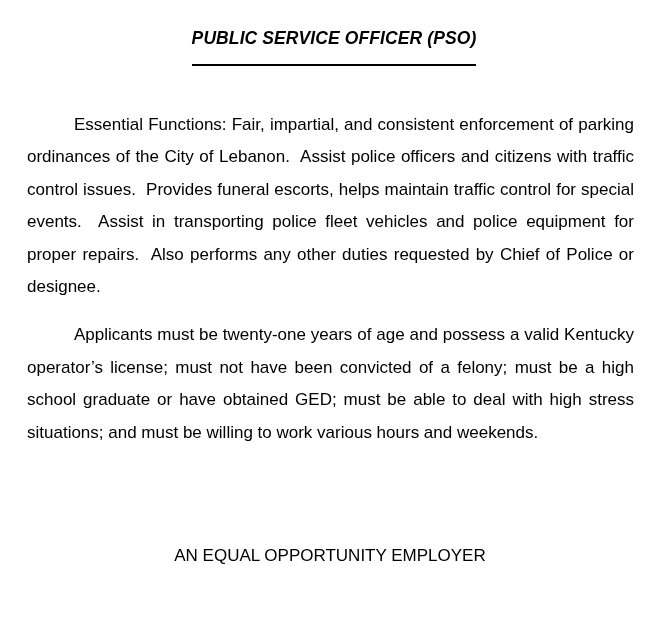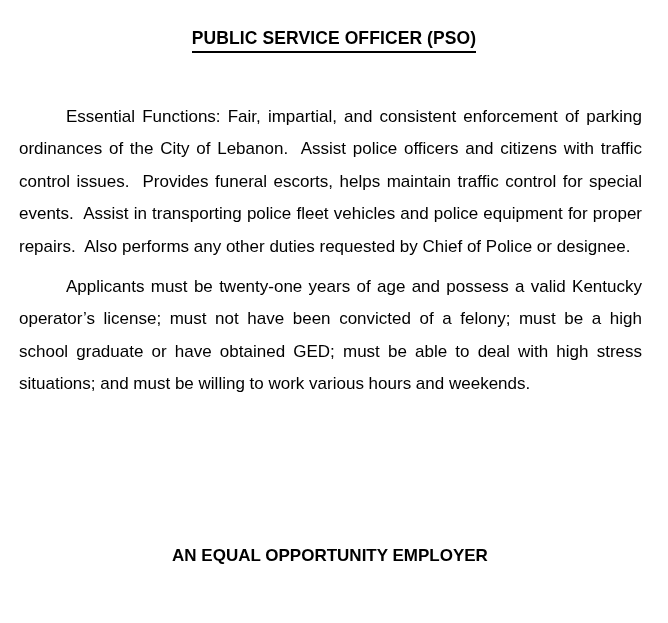--- a/index.html
+++ b/index.html
@@ -28,50 +28,51 @@
     width: 668px;
     text-align: center;
     font-size: 17.5px;
     font-weight: bold;
     letter-spacing: 0.1px;
     line-height: 1.1;
   }
   .doc-title .title-text {
     display: inline-block;
     border-bottom: 2px solid #000000;
-    padding-bottom: 3px;
+    padding-bottom: 16px;
+    font-style: italic;
   }
   .body-block {
     position: absolute;
     top: 93px;
     left: 11px;
     width: 639px;
   }
   .para {
-    margin: 8px;
+    margin: 16px;
     font-size: 17px;
     line-height: 32.4px;
     text-align: justify;
     text-indent: 47px;
     white-space: pre-wrap;
     -webkit-hyphens: none;
     hyphens: none;
     word-spacing: 0px;
   }
   .para:last-child {
     text-align-last: left;
   }
   .footer-line {
     position: absolute;
     top: 546px;
     left: 0;
     width: 660px;
     text-align: center;
     font-size: 17px;
-    font-weight: bold;
+    font-weight: normal;
     line-height: 1.2;
   }
 </style>
 </head>
 <body>
 
 <div class="page">
 
   <div class="doc-title">
     <span class="title-text">PUBLIC SERVICE OFFICER (PSO)</span>

